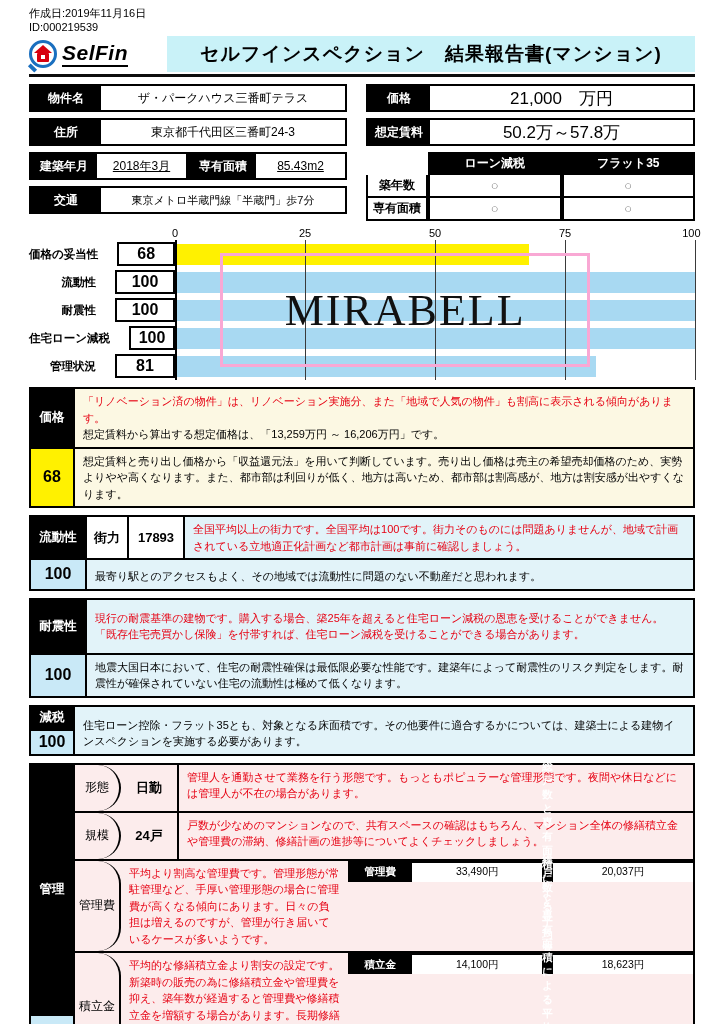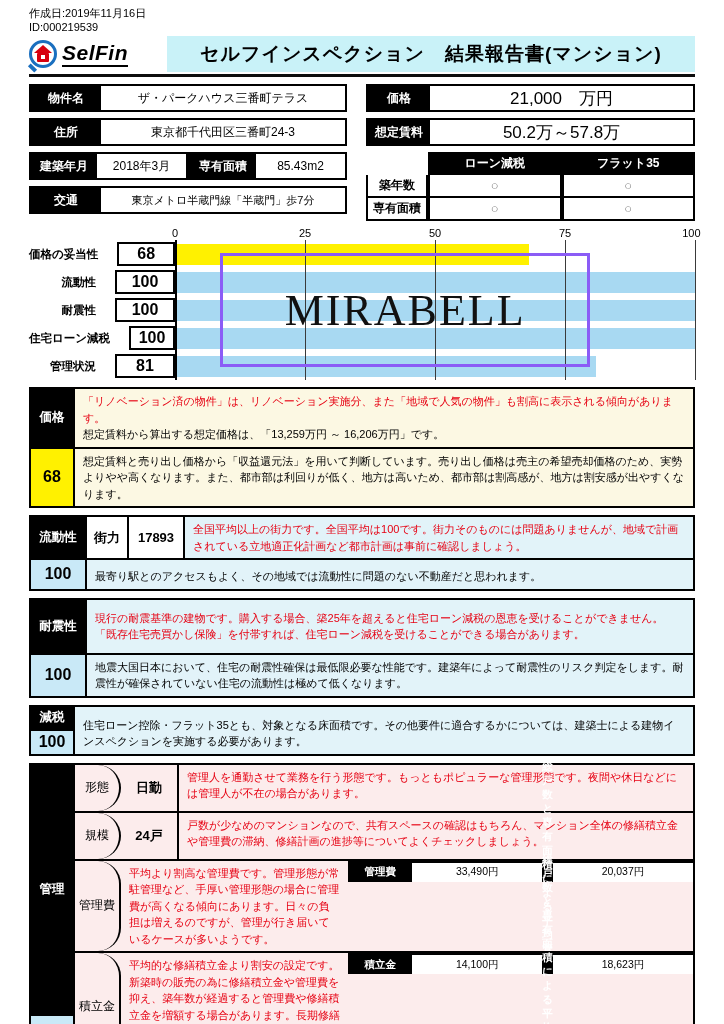--- a/index.html
+++ b/index.html
@@ -21,21 +21,21 @@
   .rule { height: 3px; background: #0d0d0d; margin-top: 2px; }
 
   
   .info { display: flex; gap: 19px; margin-top: 7px; }
   .info-left { width: 318px; }
   .info-right { width: 329px; }
   .ibox { display: flex; border: 2px solid #000; height: 28px; margin-bottom: 6px; background: #fff; }
   .lblcell { background: #000; color: #fff; font-weight: bold; display: flex; align-items: center; justify-content: center; font-size: 12px; flex: 0 0 auto; }
   .valcell { flex: 1; display: flex; align-items: center; justify-content: center; font-size: 12px; }
   .val-lg { font-size: 17px; }
-  .row-split { display: flex; gap: 0; margin-bottom: 6px; }
+  .row-split { display: flex; gap: 0; margin-bottom: 6px; text-decoration: underline; }
   .row-split .ibox { margin-bottom: 0; flex: 1; }
   
   .loan { display: grid; grid-template-columns: 62px 1fr 1fr; margin-top: 2px; }
   .loan .hcell { background: #000; color: #fff; font-weight: bold; font-size: 12px; text-align: center; padding: 1px 0; border: 2px solid #000; }
   .loan .rlbl { font-weight: bold; font-size: 12px; display: flex; align-items: center; justify-content: center; border: 2px solid #000; border-top: none; }
   .loan .circ { border: 2px solid #000; border-top: none; text-align: center; font-size: 13px; color: #7a7a7a; padding: 3px 0; background: #fff; }
   .loan .circ.mid, .loan .rlbl.mid { border-bottom: 2px solid #000; }
   .loan .spacer { background: #fff; }
 
   
@@ -46,21 +46,21 @@
   .score-box { width: 60px; height: 24px; border: 2px solid #000; background: #fff; font-size: 16px; font-weight: bold; display: flex; align-items: center; justify-content: center; }
   .chart-right { flex: 1; position: relative; }
   .ticks { position: relative; height: 13px; font-size: 11px; }
   .tick { position: absolute; top: 0; transform: translateX(-50%); }
   .tick:last-child { transform: translateX(-70%); }
   .plot { position: relative; height: 140px; }
   .grid { position: absolute; top: 0; bottom: 0; width: 1px; background: #3a3a3a; }
   .grid.axis0 { width: 2px; background: #000; }
   .brow { height: 28px; display: flex; align-items: center; }
   .bar { height: 21px; }
-  .wmark { position: absolute; left: 8.6%; top: 13px; width: 71.3%; height: 114px; border: 3px solid #8b5cf6; display: flex; align-items: center; justify-content: center; z-index: 2; }
+  .wmark { position: absolute; left: 8.6%; top: 13px; width: 71.3%; height: 114px; border: 3px solid #f9a8d4; display: flex; align-items: center; justify-content: center; z-index: 2; }
   .wmark span { font-family: "Liberation Serif", "DejaVu Serif", serif; font-size: 44px; letter-spacing: 2px; color: #111; }
 
   
   .sec { border: 2px solid #000; margin-top: 7px; }
   .blk { background: #000; color: #fff; font-weight: bold; display: flex; align-items: center; justify-content: center; font-size: 12.5px; }
   .scorecell { display: flex; align-items: center; justify-content: center; font-size: 16px; font-weight: bold; }
   .note { font-size: 11px; line-height: 1.5; padding: 4px 8px; }
   .red { color: #e60012; }
   .cream { background: #fcf8e3; }
   .cyan { background: #e2f3f9; }

